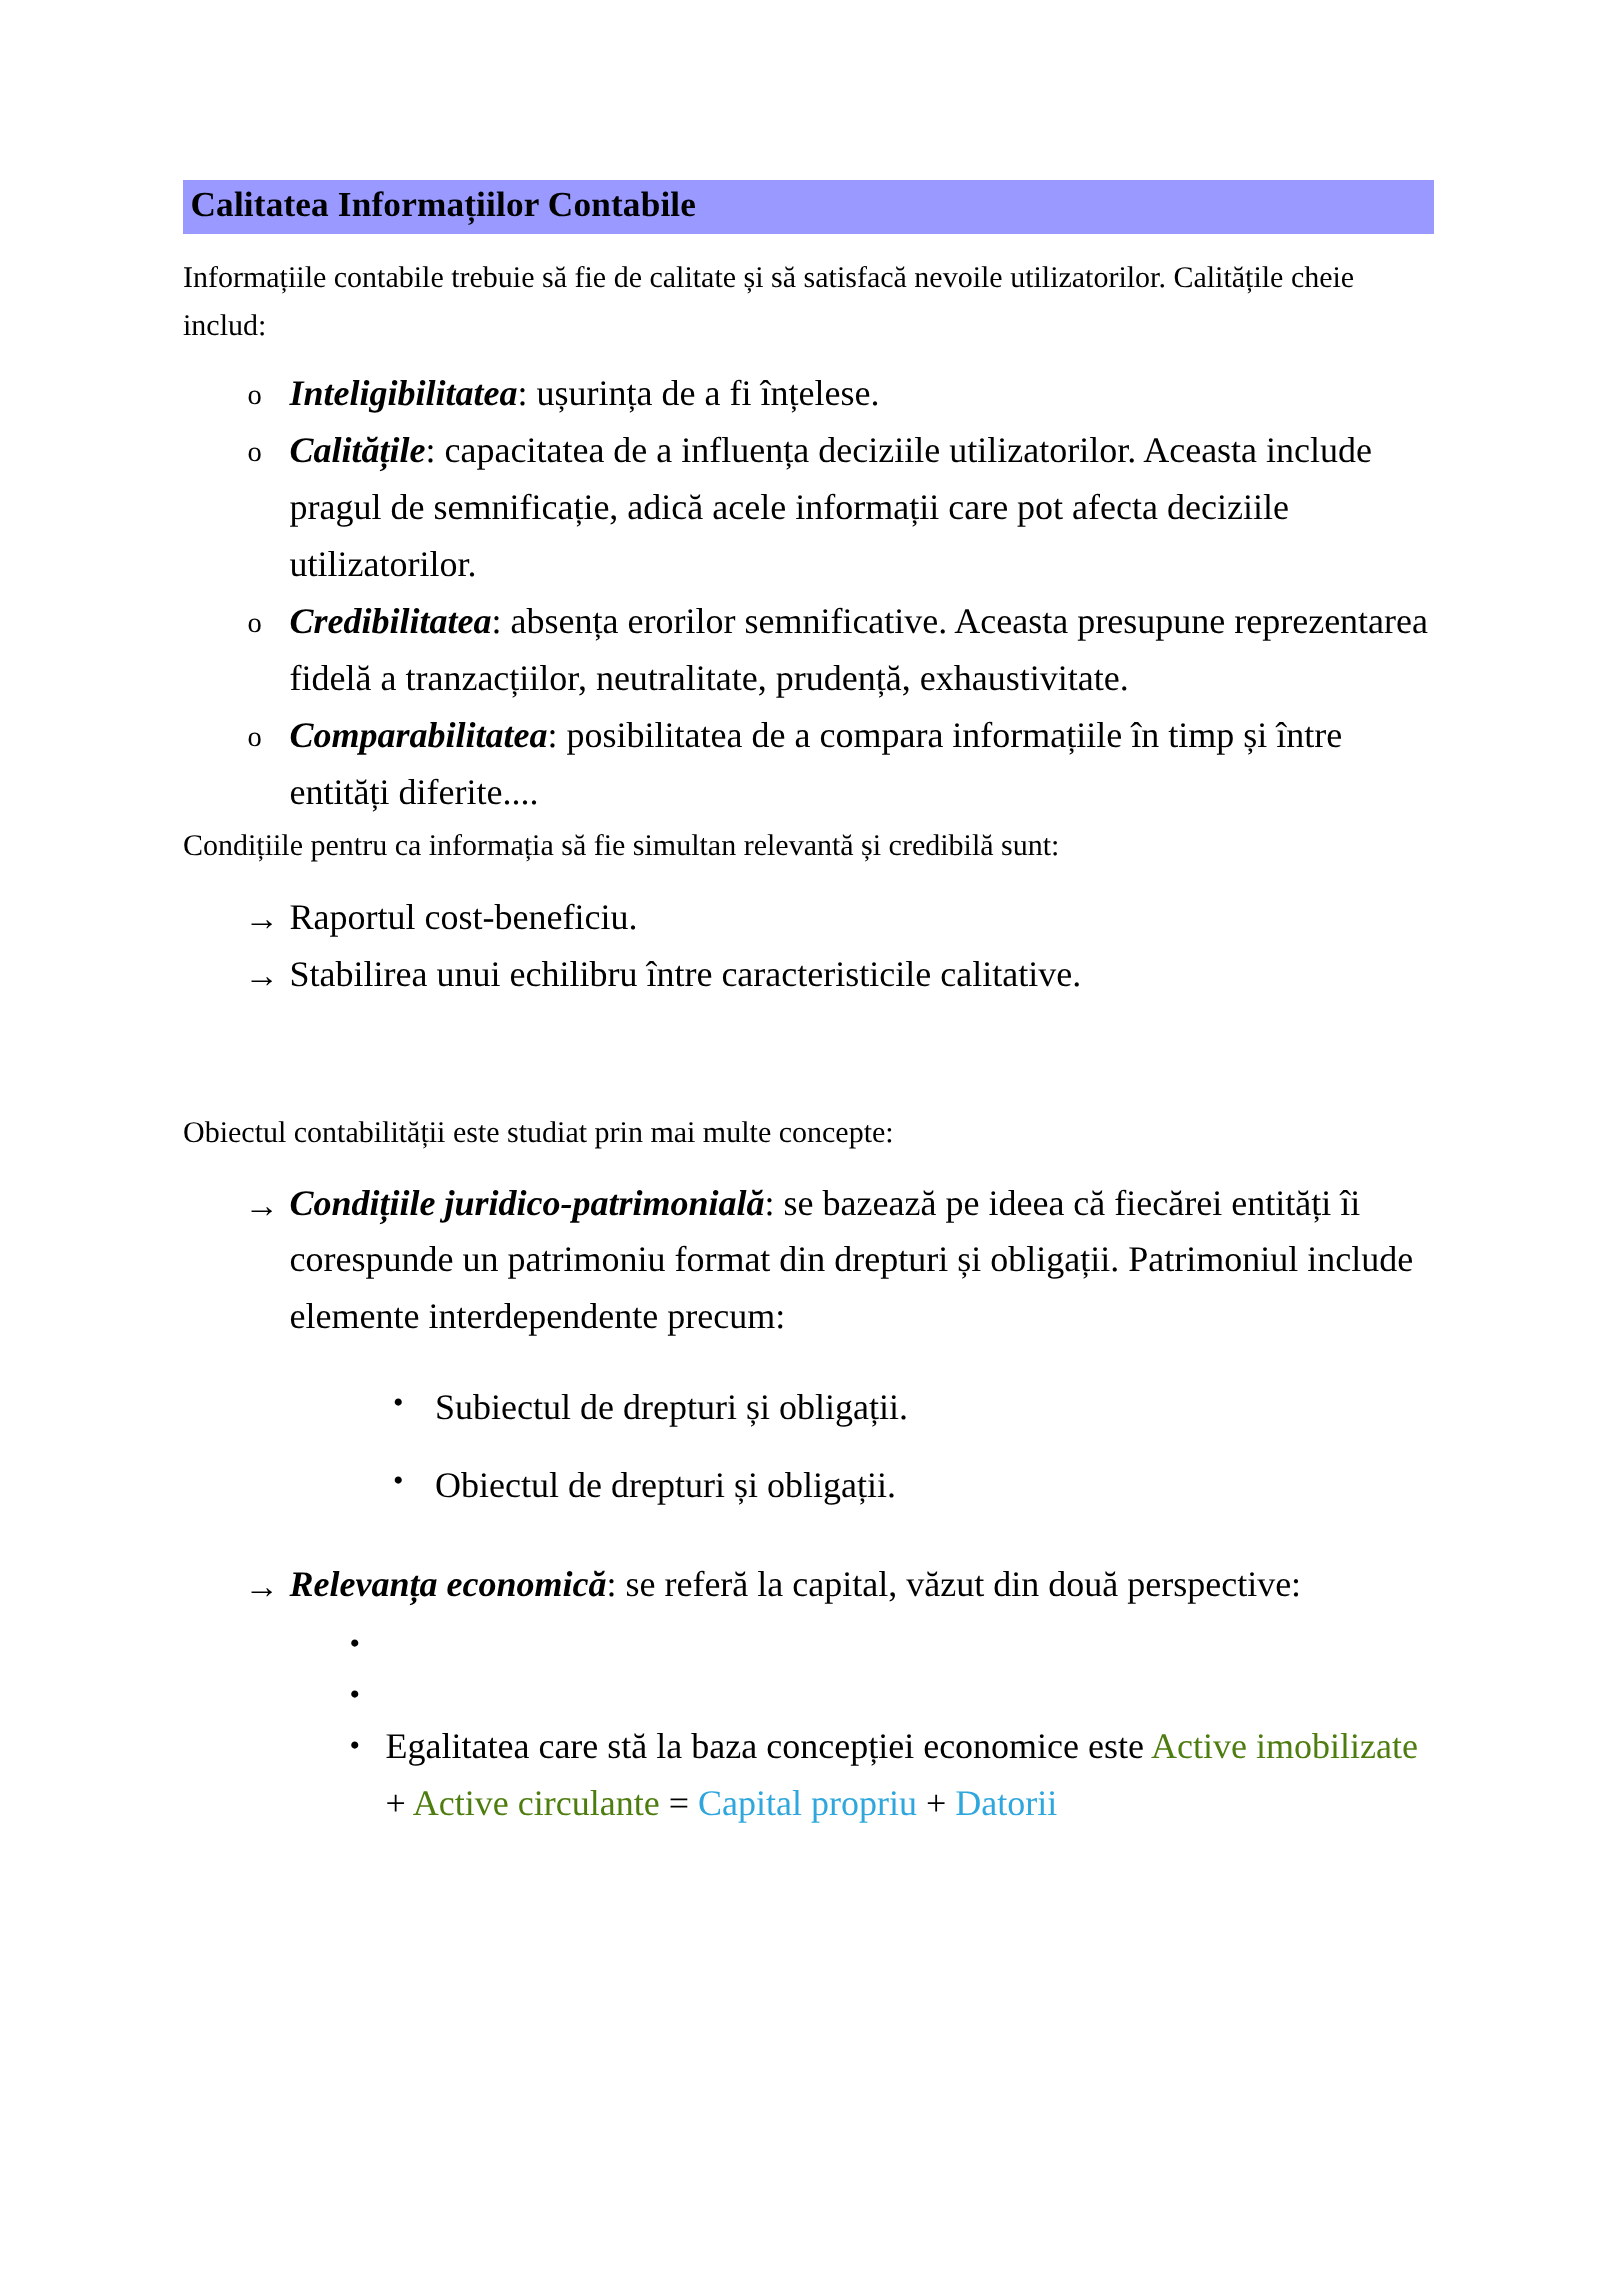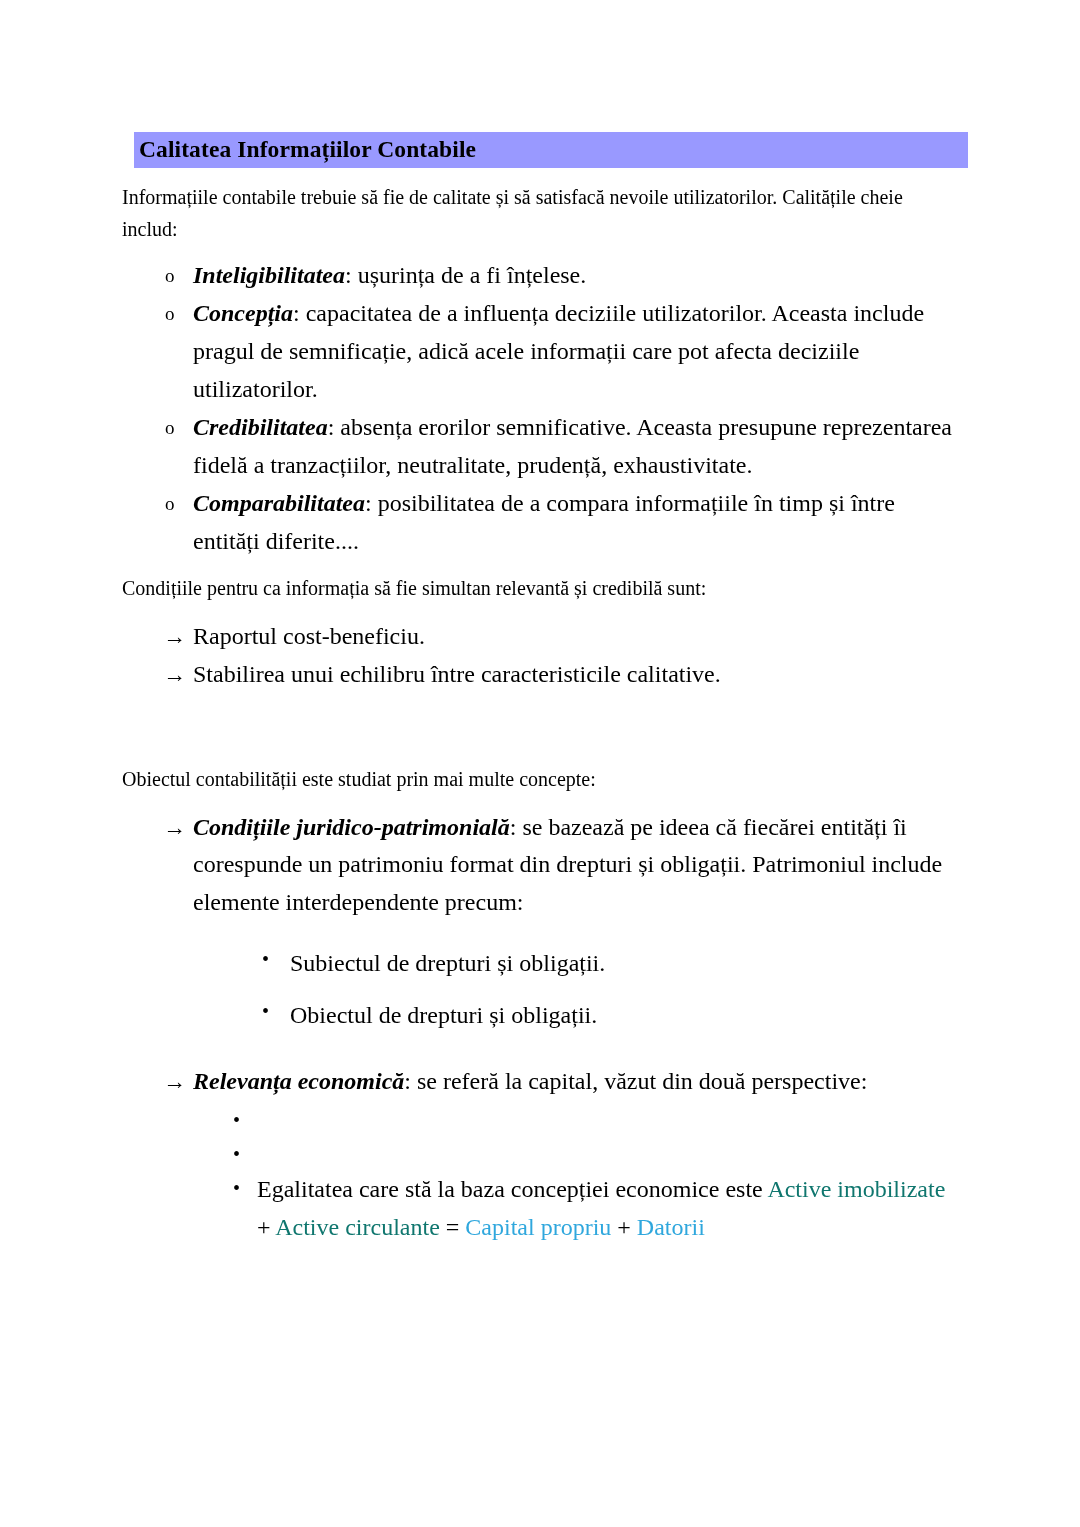--- a/index.html
+++ b/index.html
@@ -28,39 +28,39 @@
     top: 120px;
     width: 836px;
   }
 
   
   .heading-band {
     background: #9999ff;
     width: 834px;
     padding: 4px 0 5px 5px;
     box-sizing: border-box;
-    margin: 12px;
+    margin: 0;
   }
   .heading-band .heading-text {
     font-weight: bold;
     font-size: 23.5px;
     line-height: 1.15;
     letter-spacing: 0.1px;
     color: #000000;
   }
 
   
   .para {
     font-size: 20px;
     line-height: 1.58;
     margin: 0;
     color: #000000;
   }
   .para.intro { margin-top: 14px; }
-  .para.tight { margin-top: 12px; }
+  .para.tight { }
 
   
   .item {
     display: flex;
     align-items: flex-start;
     font-size: 24px;
     line-height: 1.58;
   }
   .marker {
     flex: 0 0 auto;
@@ -113,21 +113,21 @@
   
   .list-dot { margin-top: 2px; }
   .list-dot .item { padding-left: 111px; }
   .list-dot .marker {
     width: 24px;
     font-size: 20px;
     line-height: 1.7;
   }
 
   .gap-sections { height: 56px; }
-  .accent-red { color: #0f766e; }
+  .accent-red { color: #4d7c0f; }
   .accent-blue { color: #2fa7dd; }
   .op { color: #000000; }
 </style>
 </head>
 <body>
 
 <div class="page">
   <div class="content">
 
     <div class="heading-band">
@@ -136,21 +136,21 @@
 
     <p class="para intro">Informațiile contabile trebuie să fie de calitate și să satisfacă nevoile utilizatorilor. Calitățile cheie includ:</p>
 
     <div class="list-circle">
       <div class="item">
         <span class="marker">o</span>
         <span class="item-text"><b>Inteligibilitatea</b><span>: ușurința de a fi înțelese.</span></span>
       </div>
       <div class="item">
         <span class="marker">o</span>
-        <span class="item-text"><b>Concepția</b><span>: capacitatea de a influența deciziile utilizatorilor. Aceasta include pragul de semnificație, adică acele informații care pot afecta deciziile utilizatorilor.</span></span>
+        <span class="item-text"><b>Calitățile</b><span>: capacitatea de a influența deciziile utilizatorilor. Aceasta include pragul de semnificație, adică acele informații care pot afecta deciziile utilizatorilor.</span></span>
       </div>
       <div class="item">
         <span class="marker">o</span>
         <span class="item-text"><b>Credibilitatea</b><span>: absența erorilor semnificative. Aceasta presupune reprezentarea fidelă a tranzacțiilor, neutralitate, prudență, exhaustivitate.</span></span>
       </div>
       <div class="item">
         <span class="marker">o</span>
         <span class="item-text"><b>Comparabilitatea</b><span>: posibilitatea de a compara informațiile în timp și între entități diferite....</span></span>
       </div>
     </div>

